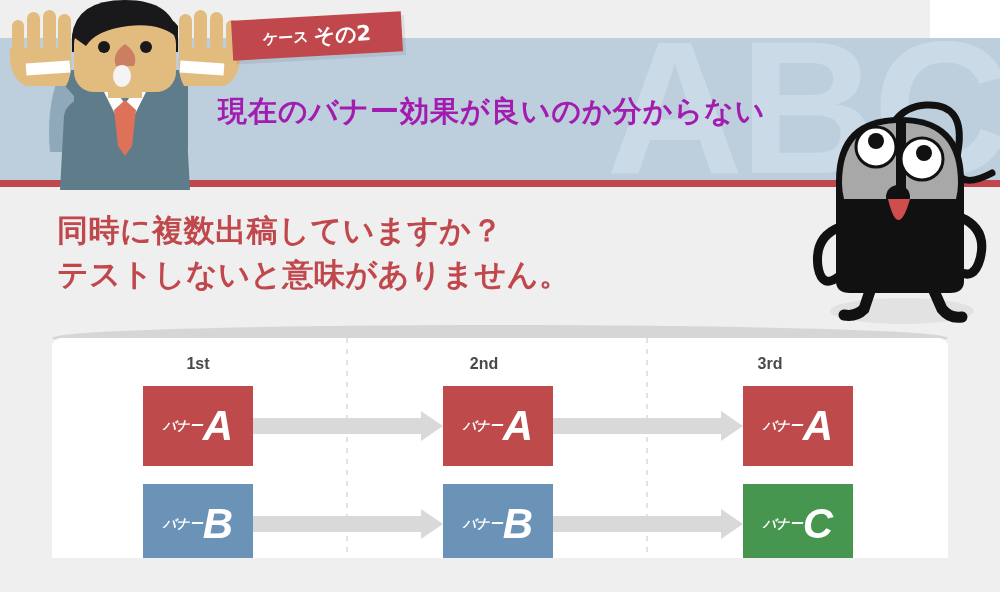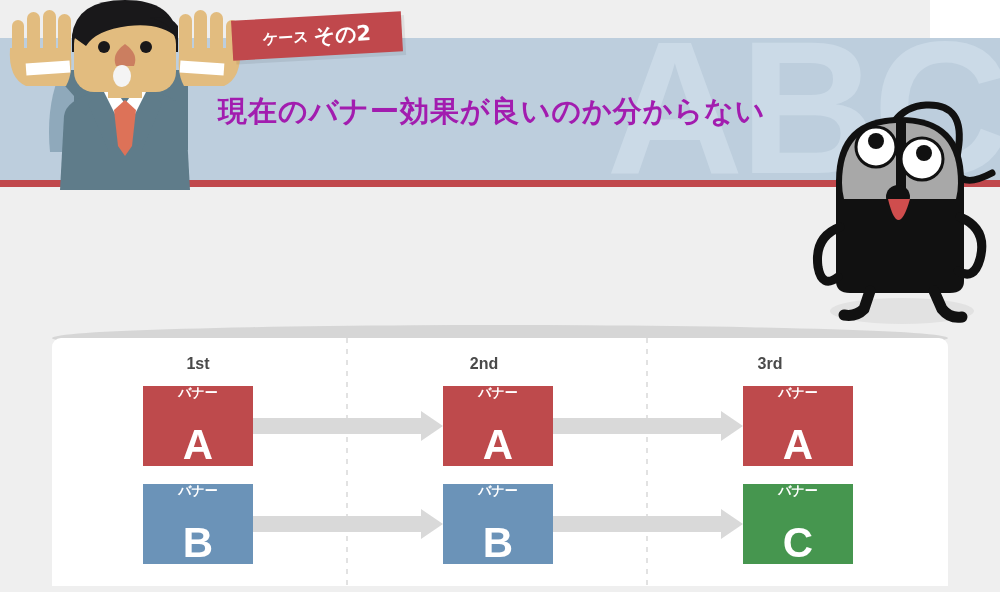--- a/index.html
+++ b/index.html
@@ -165,21 +165,21 @@
     height: 26px;
     background: #d6d6d6;
     border-radius: 50%;
     z-index: 1;
   }
   .card {
     position: absolute;
     left: 52px;
     top: 338px;
     width: 896px;
-    height: 248px;
+    height: 220px;
     background: #ffffff;
     border-radius: 9px 9px 0 0;
     z-index: 2;
     overflow: hidden;
   }
 
   
   .v-divider {
     position: absolute;
     top: 0;
@@ -204,24 +204,25 @@
     color: #4a4a4a;
     font-family: "Liberation Sans", "DejaVu Sans", sans-serif;
   }
 
   
   .banner-box {
     position: absolute;
     width: 110px;
     height: 80px;
     display: flex;
-    flex-direction: column;
+    flex-direction: row;
     align-items: center;
-    justify-content: space-between;
+    justify-content: center;
     color: #ffffff;
+    font-style: italic;
   }
   .banner-kana {
     font-size: 13px;
     font-weight: bold;
     line-height: 1;
     margin-bottom: 1px;
     font-family: "DejaVu Sans", "Liberation Sans", sans-serif;
   }
   .banner-letter {
     font-size: 42px;
@@ -354,20 +355,24 @@
       <path d="M88 104 Q98 146 110 104 Z" fill="#cf4d4d"></path>
 
       <path d="M40 132 Q14 142 18 172 Q22 194 38 182" fill="none" stroke="#111111" stroke-width="9" stroke-linecap="round"></path>
       <path d="M160 122 Q188 134 180 164 Q174 186 158 176" fill="none" stroke="#111111" stroke-width="9" stroke-linecap="round"></path>
 
       <path d="M70 196 L64 214 Q56 222 44 220" fill="none" stroke="#111111" stroke-width="11" stroke-linecap="round"></path>
       <path d="M134 196 L142 214 Q150 224 162 222" fill="none" stroke="#111111" stroke-width="11" stroke-linecap="round"></path>
     </svg>
   </div>
 
+  <div class="lead-copy">
+    <div class="lead-line">同時に複数出稿していますか？</div>
+    <div class="lead-line">テストしないと意味がありません。</div>
+  </div>
 
   <div class="card-shadow"></div>
 
   <div class="card">
 
     <div class="v-divider" style="left:294px;"></div>
     <div class="v-divider" style="left:594px;"></div>
 
     <div class="col-label" style="left:91px;">1st</div>
     <div class="col-label" style="left:377px;">2nd</div>

